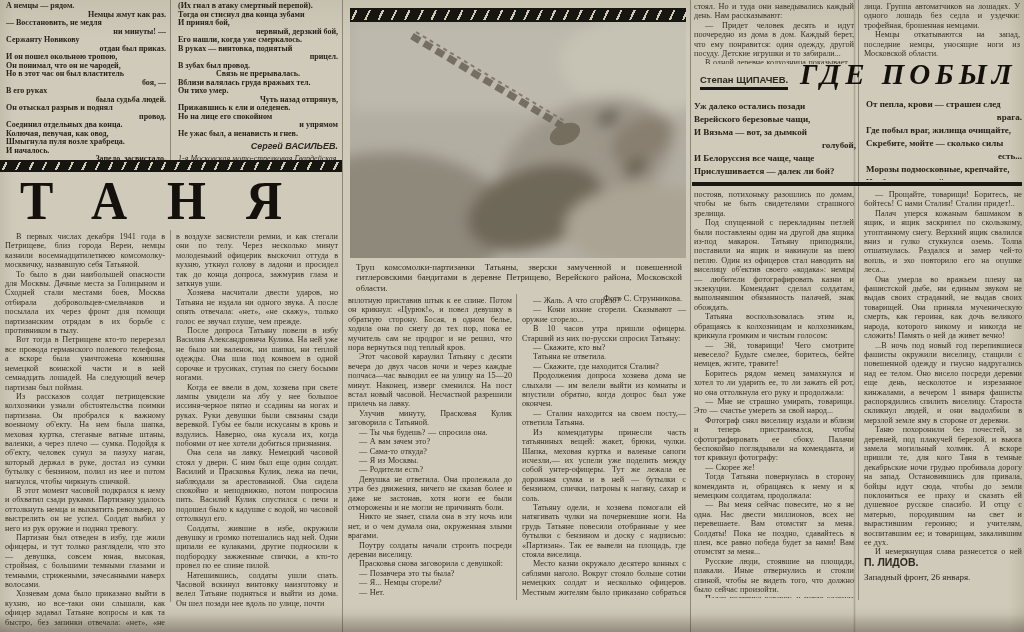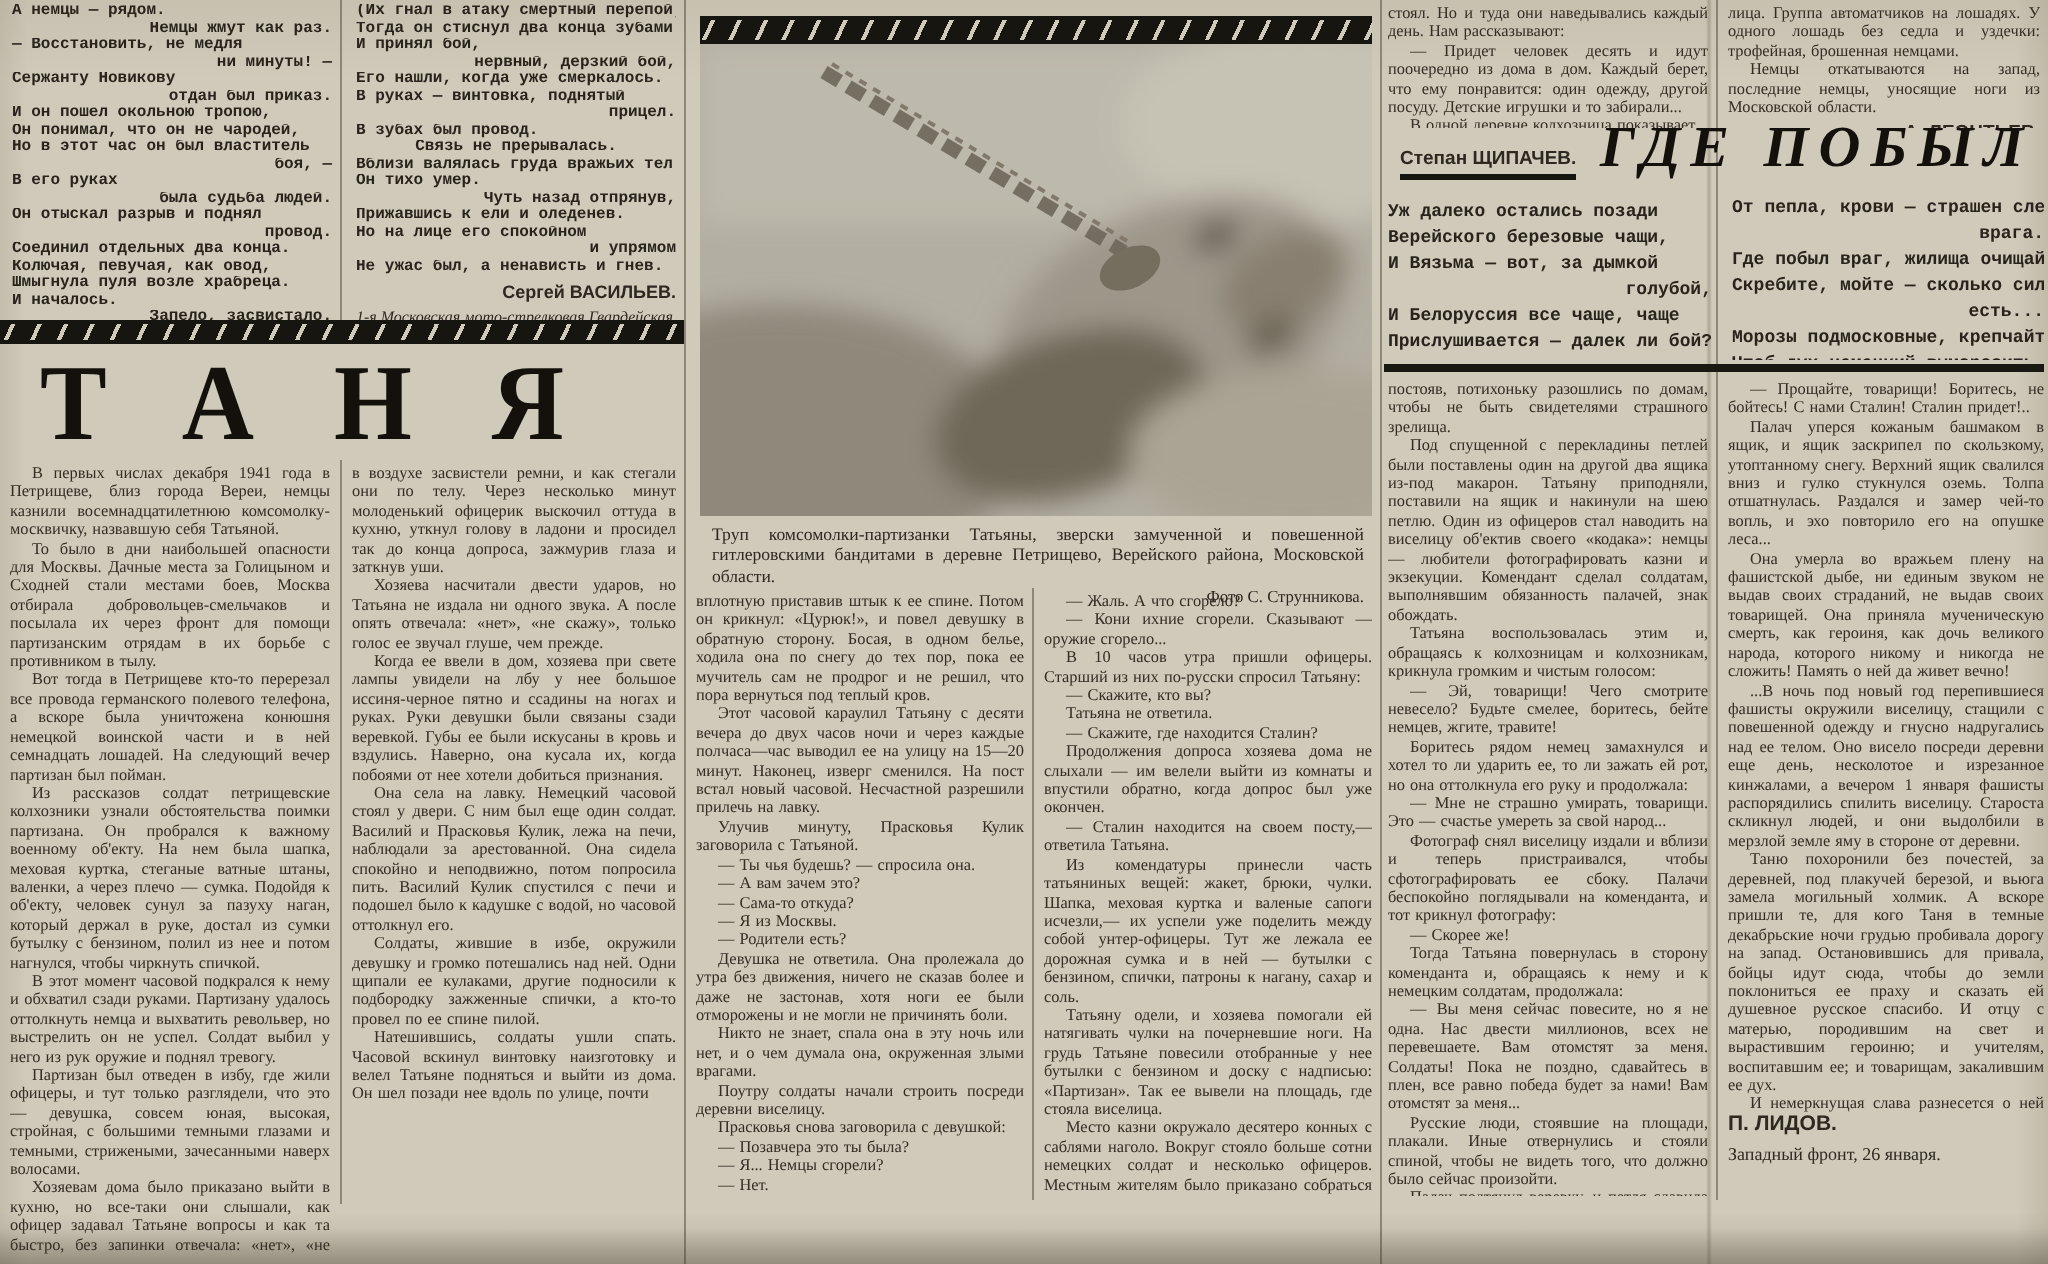--- a/index.html
+++ b/index.html
@@ -15,26 +15,26 @@
   .abs{position:absolute;}
   
   .vline{width:1px;background:rgba(70,62,48,.48);}
   .crease{width:3px;background:linear-gradient(90deg,rgba(0,0,0,0),rgba(70,60,45,.25),rgba(0,0,0,0));}
   .rule-ornate{
     background:repeating-linear-gradient(115deg,#17150f 0 5px,#cfcab9 5px 7px,#17150f 7px 12px);
     border-top:2px solid #17150f;border-bottom:2px solid #17150f;
   }
   .rule-plain{background:#1a1812;}
   
-  .poem{font-family:Liberation Mono, monospace;font-weight:bold;color:#28241c;}
+  .poem{font-family:Liberation Serif, serif;font-weight:bold;color:#28241c;}
   .poem p{margin:0;font-size:8px;line-height:8.5px;white-space:nowrap;overflow:hidden;}
   .poem .a-r{text-align:right;}
   .poem .a-c{text-align:center;}
   .poem-lg p{font-size:9px;line-height:13px;}
-  .sig{font-family:"Liberation Sans", sans-serif;font-weight:bold;font-size:9px;text-align:right;margin-top:3px;}
+  .sig{font-family:"Liberation Sans", sans-serif;font-weight:bold;font-size:9px;text-align:right;margin-top:3px;font-style:italic;}
   .unit{font-size:8px;font-style:italic;margin-top:3px;line-height:9px;}
   
   .body-text p{
     margin:0;font-size:8.2px;line-height:9.4px;text-align:justify;
     text-indent:11px;color:#332e24;word-spacing:.5px;
   }
   .body-text p.noindent{text-indent:0;}
   .clip{overflow:hidden;}
   
   .tanya-title{
@@ -123,20 +123,21 @@
       <p>То было в дни наибольшей опасности для Москвы. Дачные места за Голицыном и Сходней стали местами боев, Москва отбирала добровольцев-смельчаков и посылала их через фронт для помощи партизанским отрядам в их борьбе с противником в тылу.</p>
       <p>Вот тогда в Петрищеве кто-то перерезал все провода германского полевого телефона, а вскоре была уничтожена конюшня немецкой воинской части и в ней семнадцать лошадей. На следующий вечер партизан был пойман.</p>
       <p>Из рассказов солдат петрищевские колхозники узнали обстоятельства поимки партизана. Он пробрался к важному военному об'екту. На нем была шапка, меховая куртка, стеганые ватные штаны, валенки, а через плечо — сумка. Подойдя к об'екту, человек сунул за пазуху наган, который держал в руке, достал из сумки бутылку с бензином, полил из нее и потом нагнулся, чтобы чиркнуть спичкой.</p>
       <p>В этот момент часовой подкрался к нему и обхватил сзади руками. Партизану удалось оттолкнуть немца и выхватить револьвер, но выстрелить он не успел. Солдат выбил у него из рук оружие и поднял тревогу.</p>
       <p>Партизан был отведен в избу, где жили офицеры, и тут только разглядели, что это — девушка, совсем юная, высокая, стройная, с большими темными глазами и темными, стрижеными, зачесанными наверх волосами.</p>
       <p>Хозяевам дома было приказано выйти в кухню, но все-таки они слышали, как офицер задавал Татьяне вопросы и как та быстро, без запинки отвечала: «нет», «не знаю», «не скажу», «нет»; и как потом</p>
     </div>
   <div class="abs body-text clip" style="left:176px;top:232px;width:162px;height:396px">
       <p class="noindent">в воздухе засвистели ремни, и как стегали они по телу. Через несколько минут молоденький офицерик выскочил оттуда в кухню, уткнул голову в ладони и просидел так до конца допроса, зажмурив глаза и заткнув уши.</p>
       <p>Хозяева насчитали двести ударов, но Татьяна не издала ни одного звука. А после опять отвечала: «нет», «не скажу», только голос ее звучал глуше, чем прежде.</p>
+      <p>После допроса Татьяну повели в избу Василия Александровича Кулика. На ней уже не было ни валенок, ни шапки, ни теплой одежды. Она шла под конвоем в одной сорочке и трусиках, ступая по снегу босыми ногами.</p>
       <p>Когда ее ввели в дом, хозяева при свете лампы увидели на лбу у нее большое иссиня-черное пятно и ссадины на ногах и руках. Руки девушки были связаны сзади веревкой. Губы ее были искусаны в кровь и вздулись. Наверно, она кусала их, когда побоями от нее хотели добиться признания.</p>
       <p>Она села на лавку. Немецкий часовой стоял у двери. С ним был еще один солдат. Василий и Прасковья Кулик, лежа на печи, наблюдали за арестованной. Она сидела спокойно и неподвижно, потом попросила пить. Василий Кулик спустился с печи и подошел было к кадушке с водой, но часовой оттолкнул его.</p>
       <p>Солдаты, жившие в избе, окружили девушку и громко потешались над ней. Одни щипали ее кулаками, другие подносили к подбородку зажженные спички, а кто-то провел по ее спине пилой.</p>
       <p>Натешившись, солдаты ушли спать. Часовой вскинул винтовку наизготовку и велел Татьяне подняться и выйти из дома. Он шел позади нее вдоль по улице, почти</p>
     </div>
 
   <div class="abs rule-ornate" style="left:350px;top:8px;width:336px;height:10px"></div>
   <div class="abs photo-frame" style="left:350px;top:22px;width:336px;height:236px">
     <svg width="336" height="236" viewBox="0 0 336 236" xmlns="http://www.w3.org/2000/svg">
       <defs>

